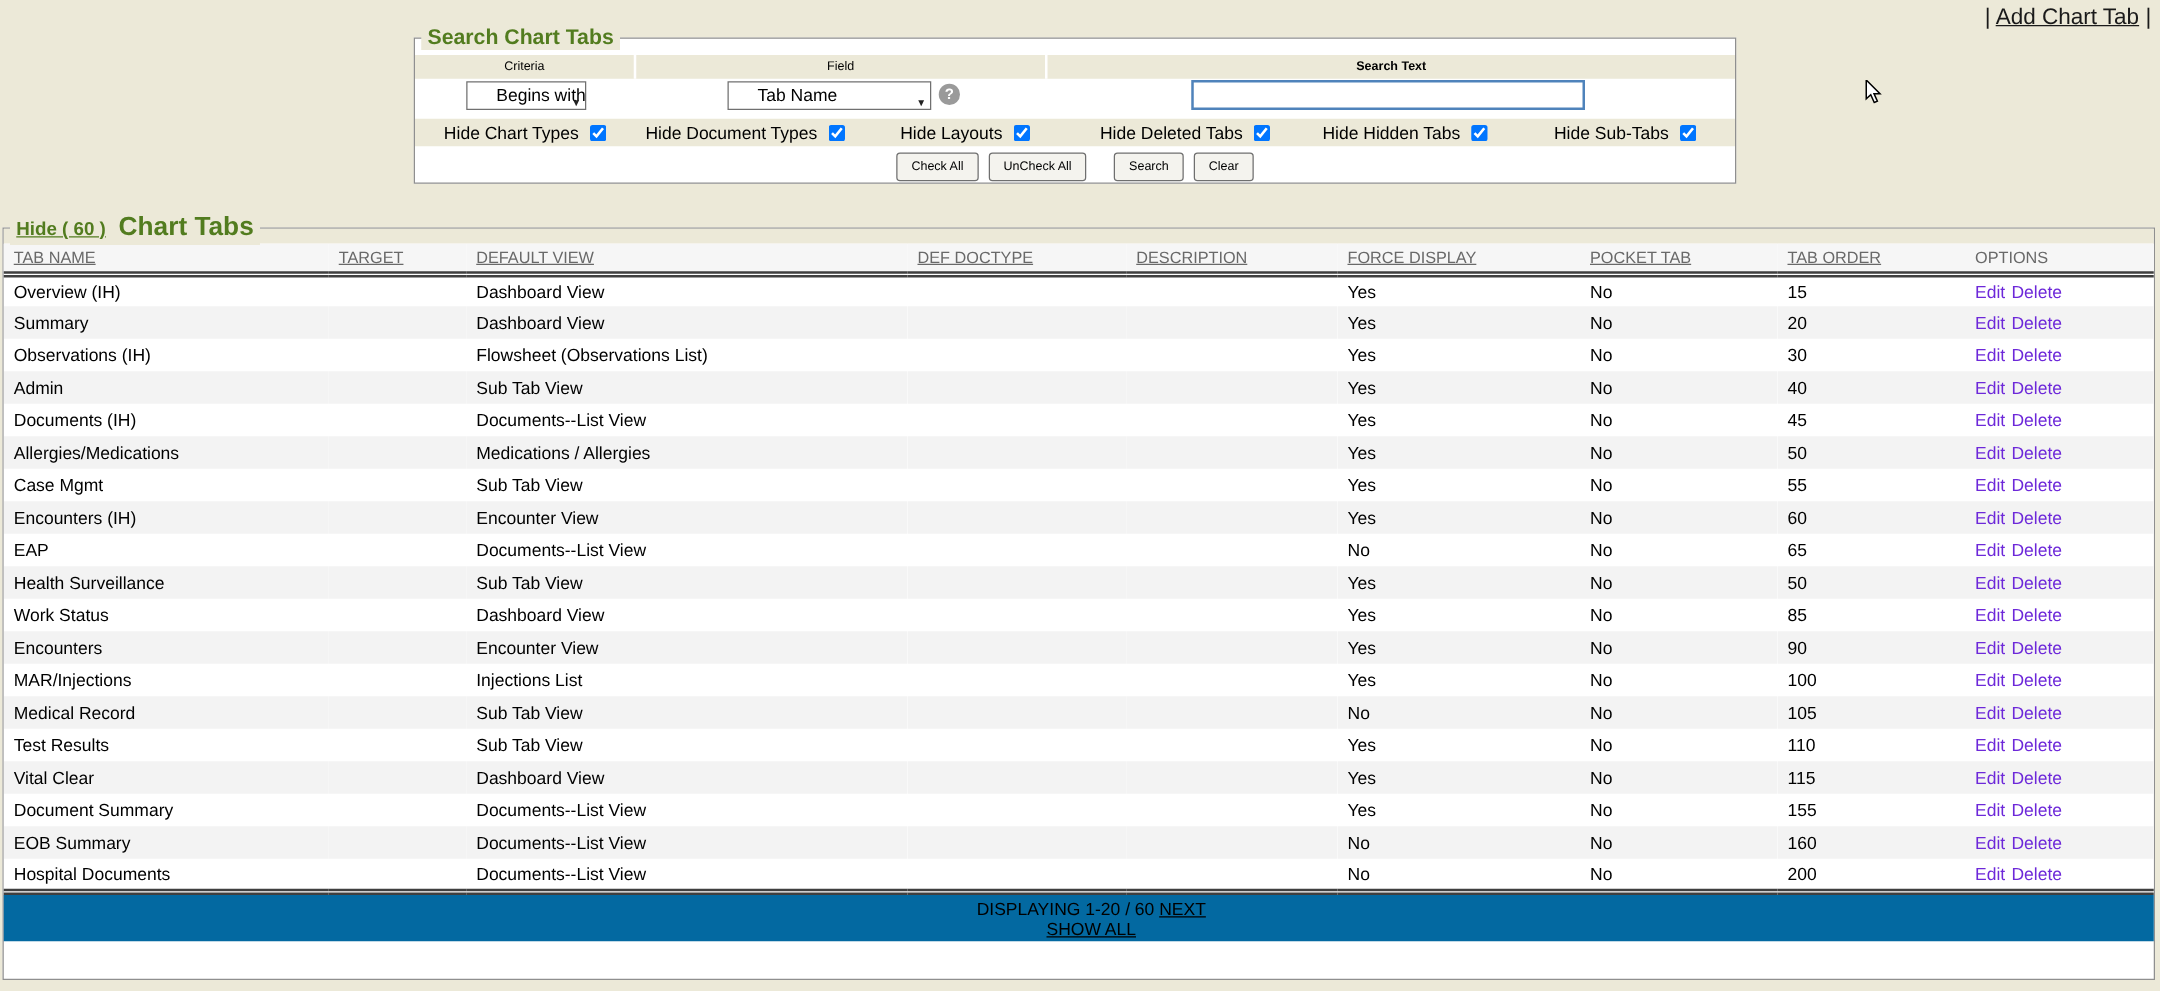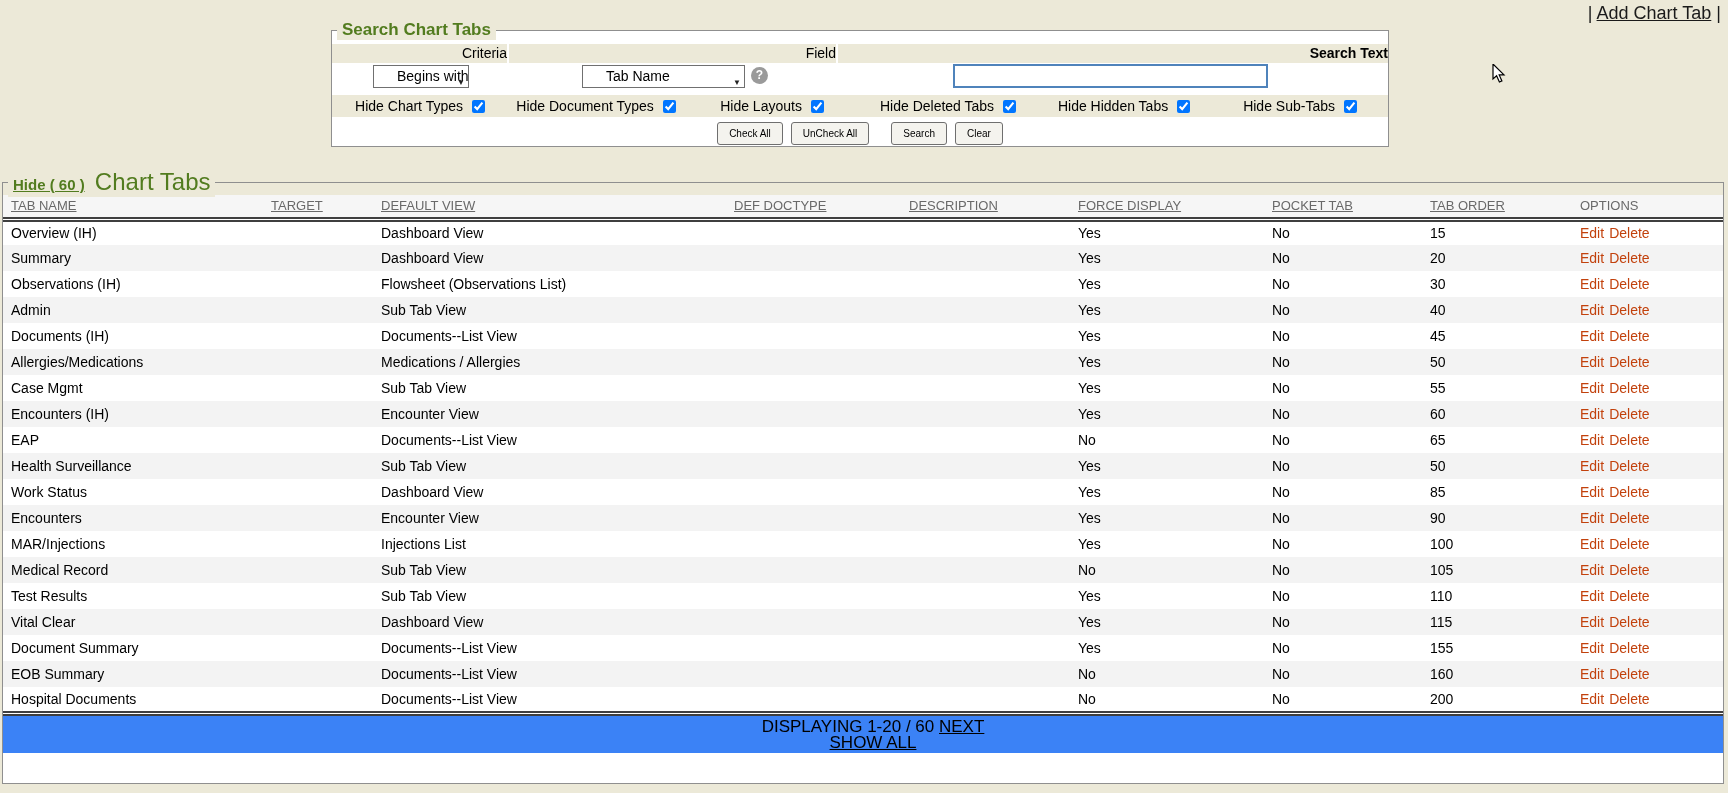--- a/index.html
+++ b/index.html
@@ -18,21 +18,21 @@
   .top-bar a{color:#1a1a1a;text-decoration:underline;cursor:pointer;}
   
   .panel{position:absolute;border:1px solid var(--border-gray);}
   .panel-legend{
     position:absolute;top:-11px;left:5px;background:var(--beige);
     padding:0 5px;font-weight:bold;color:var(--green);font-size:17px;line-height:20px;white-space:nowrap;
   }
   
   .search-panel{left:331px;top:30px;width:1058px;height:117px;background:#fff;}
   .crit-head{position:absolute;left:0;top:13px;width:100%;height:19px;display:flex;background:var(--beige);}
-  .crit-cell{height:19px;line-height:19px;text-align:right;font-size:14px;border-right:2px solid #fff;}
+  .crit-cell{height:19px;line-height:19px;text-align:center;font-size:10px;border-right:2px solid #fff;}
   .crit-cell.c1{width:177px;}
   .crit-cell.c2{width:329px;}
   .crit-cell.c3{flex:1;border-right:none;font-weight:bold;}
   .select-box{
     position:absolute;top:34px;height:23px;background:#fff;border:1px solid #707070;
     font-size:14px;line-height:21px;padding:0 14px 0 23px;white-space:nowrap;cursor:default;
   }
   .sel-arrow{position:absolute;right:3px;top:6px;font-size:8px;color:#222;}
   .criteria-select{left:41px;width:96px;}
   .field-select{left:250px;width:163px;}
@@ -56,36 +56,36 @@
   }
   .button-row button{
     font-family:"Liberation Sans",sans-serif;font-size:10px;height:23px;padding:0 11px;
     background:#f4f3ee;border:1px solid #6f6f6f;border-radius:3px;cursor:pointer;color:#000;
   }
   .button-row button.gap{margin-left:14px;}
   
   .tabs-panel{left:2px;top:182px;width:1722px;height:602px;background:#fff;}
   .tabs-legend{font-size:15px;line-height:24px;top:-13px;}
   .tabs-legend a{color:var(--green);font-weight:bold;text-decoration:underline;font-size:15px;cursor:pointer;margin-top:24px;}
-  .tabs-title{font-size:24px;font-weight:normal;color:var(--green);margin-left:6px;}
+  .tabs-title{font-size:21px;font-weight:bold;color:var(--green);margin-left:6px;}
   .tabs-panel .spacer{height:12px;background:var(--beige);}
   table.tabs{width:100%;border-collapse:collapse;table-layout:fixed;background:#fff;}
   table.tabs th{
     background:#f6f6f6;color:var(--header-text);font-weight:normal;font-size:13px;
     text-align:left;padding:0 8px;height:24px;border-bottom:5px double var(--dark-line);white-space:nowrap;
   }
   table.tabs th a{color:var(--header-text);text-decoration:underline;cursor:pointer;}
   table.tabs td{
     font-size:14px;padding:0 8px;height:26px;white-space:nowrap;overflow:hidden;
   }
   table.tabs tbody tr:nth-child(even){background:var(--alt-row);}
   table.tabs{border-bottom:5px double var(--dark-line);}
-  td.opts a{color:#c2410c;text-decoration:none;cursor:pointer;margin-right:5px;}
+  td.opts a{color:#6d28d9;text-decoration:none;cursor:pointer;margin-right:5px;}
   .table-footer{
-    background:#3b82f6;height:37px;text-align:center;font-size:17px;padding-top:3px;padding-left:20px;
+    background:#0369a1;height:37px;text-align:center;font-size:14px;padding-top:3px;padding-left:20px;
   }
   .foot-line{line-height:16px;}
   .foot-line a{color:#000;text-decoration:underline;cursor:pointer;}
   
   .cursor{position:absolute;left:1492px;top:64px;width:18px;height:19px;pointer-events:none;}
 </style>
 </head>
 <body>
 
 <div class="top-bar">

